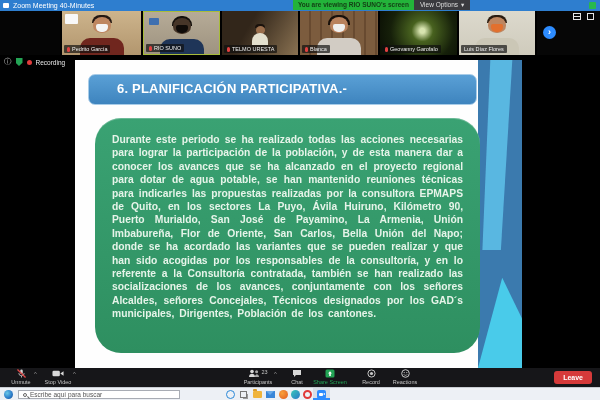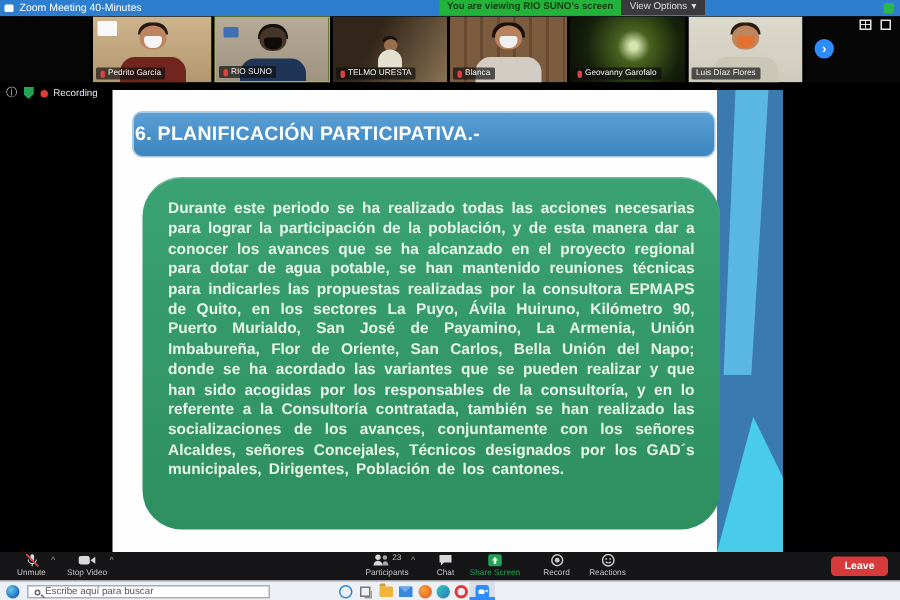--- a/index.html
+++ b/index.html
@@ -64,21 +64,21 @@
   .recording{position:absolute;left:4px;top:3px;display:flex;align-items:center;gap:4px;}
   .info-icon{color:#C8C8C8;font-size:7.5px;line-height:8px;}
   .shield-icon{width:7px;height:8px;background:#23A455;clip-path:polygon(0 0,100% 0,100% 58%,50% 100%,0 58%);}
   .rec-dot{width:5px;height:5px;border-radius:50%;background:#E03C3C;}
   .rec-label{font-size:6.5px;color:#E8E8E8;}
 
   .slide{position:absolute;left:75px;top:5px;width:447px;height:308px;background:#FEFEFE;overflow:hidden;}
   .blue-band{position:absolute;right:0;top:0;width:44px;height:100%;background:#3B7AAE;}
   .band-light1{position:absolute;right:0;top:0;width:44px;height:190px;background:#5FC2EA;clip-path:polygon(28% 0,78% 0,52% 100%,10% 100%);opacity:.85;}
   .band-light2{position:absolute;right:0;bottom:0;width:44px;height:110px;background:#49CBEA;clip-path:polygon(0 100%,55% 18%,100% 55%,100% 100%);}
-  .slide-title{position:absolute;left:13px;top:14px;width:389px;height:31px;background:linear-gradient(#5AA0D6,#3E84BE);border:1.5px solid #A8CCE8;border-radius:7px;color:#fff;font-size:13px;font-weight:bold;line-height:28px;padding-left:1px;letter-spacing:.2px;white-space:nowrap;}
+  .slide-title{position:absolute;left:13px;top:14px;width:389px;height:31px;background:linear-gradient(#5AA0D6,#3E84BE);border:1.5px solid #A8CCE8;border-radius:7px;color:#fff;font-size:13px;font-weight:bold;line-height:28px;padding-left:28px;letter-spacing:.2px;white-space:nowrap;}
   .green-box{position:absolute;left:20px;top:58px;width:385px;height:235px;background:linear-gradient(#3AA273,#2E8F60);border-radius:26px;box-shadow:inset 0 1px 0 rgba(255,255,255,.25);}
   .slide-body{margin:15px 17px;color:#E6F4E9;font-size:10.3px;line-height:13.4px;font-weight:bold;text-align:justify;word-spacing:2px;}
 
   
   .toolbar{position:absolute;left:0;top:368px;width:600px;height:19px;background:#161619;}
   .tb{position:absolute;top:1px;display:flex;flex-direction:column;align-items:center;gap:1px;cursor:pointer;}
   .tb .lbl{font-size:5.5px;color:#C4C4C4;white-space:nowrap;}
   .tb svg{display:block;}
   .caret{position:absolute;top:3px;font-size:6px;color:#999;cursor:pointer;}
   .tb-unmute{left:6px;width:30px;}   .caret1{left:34px;}

